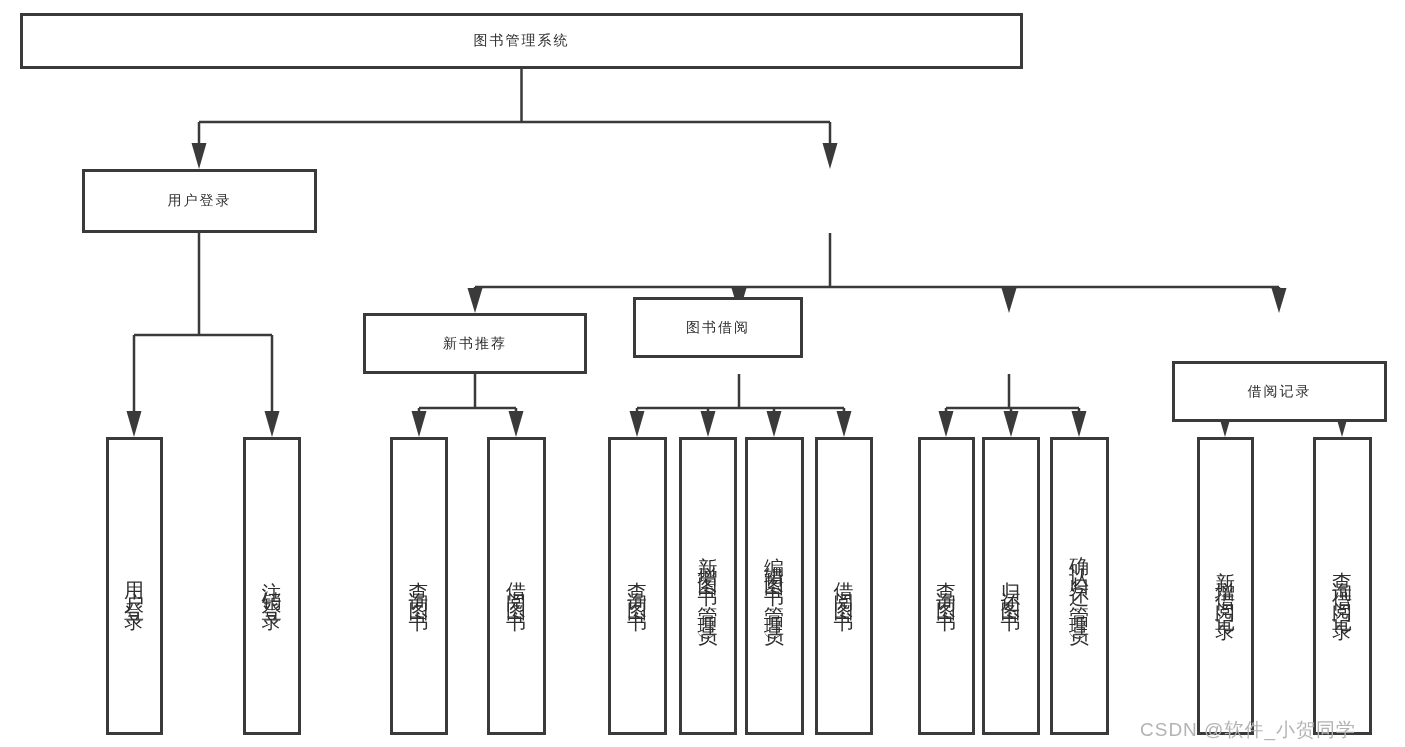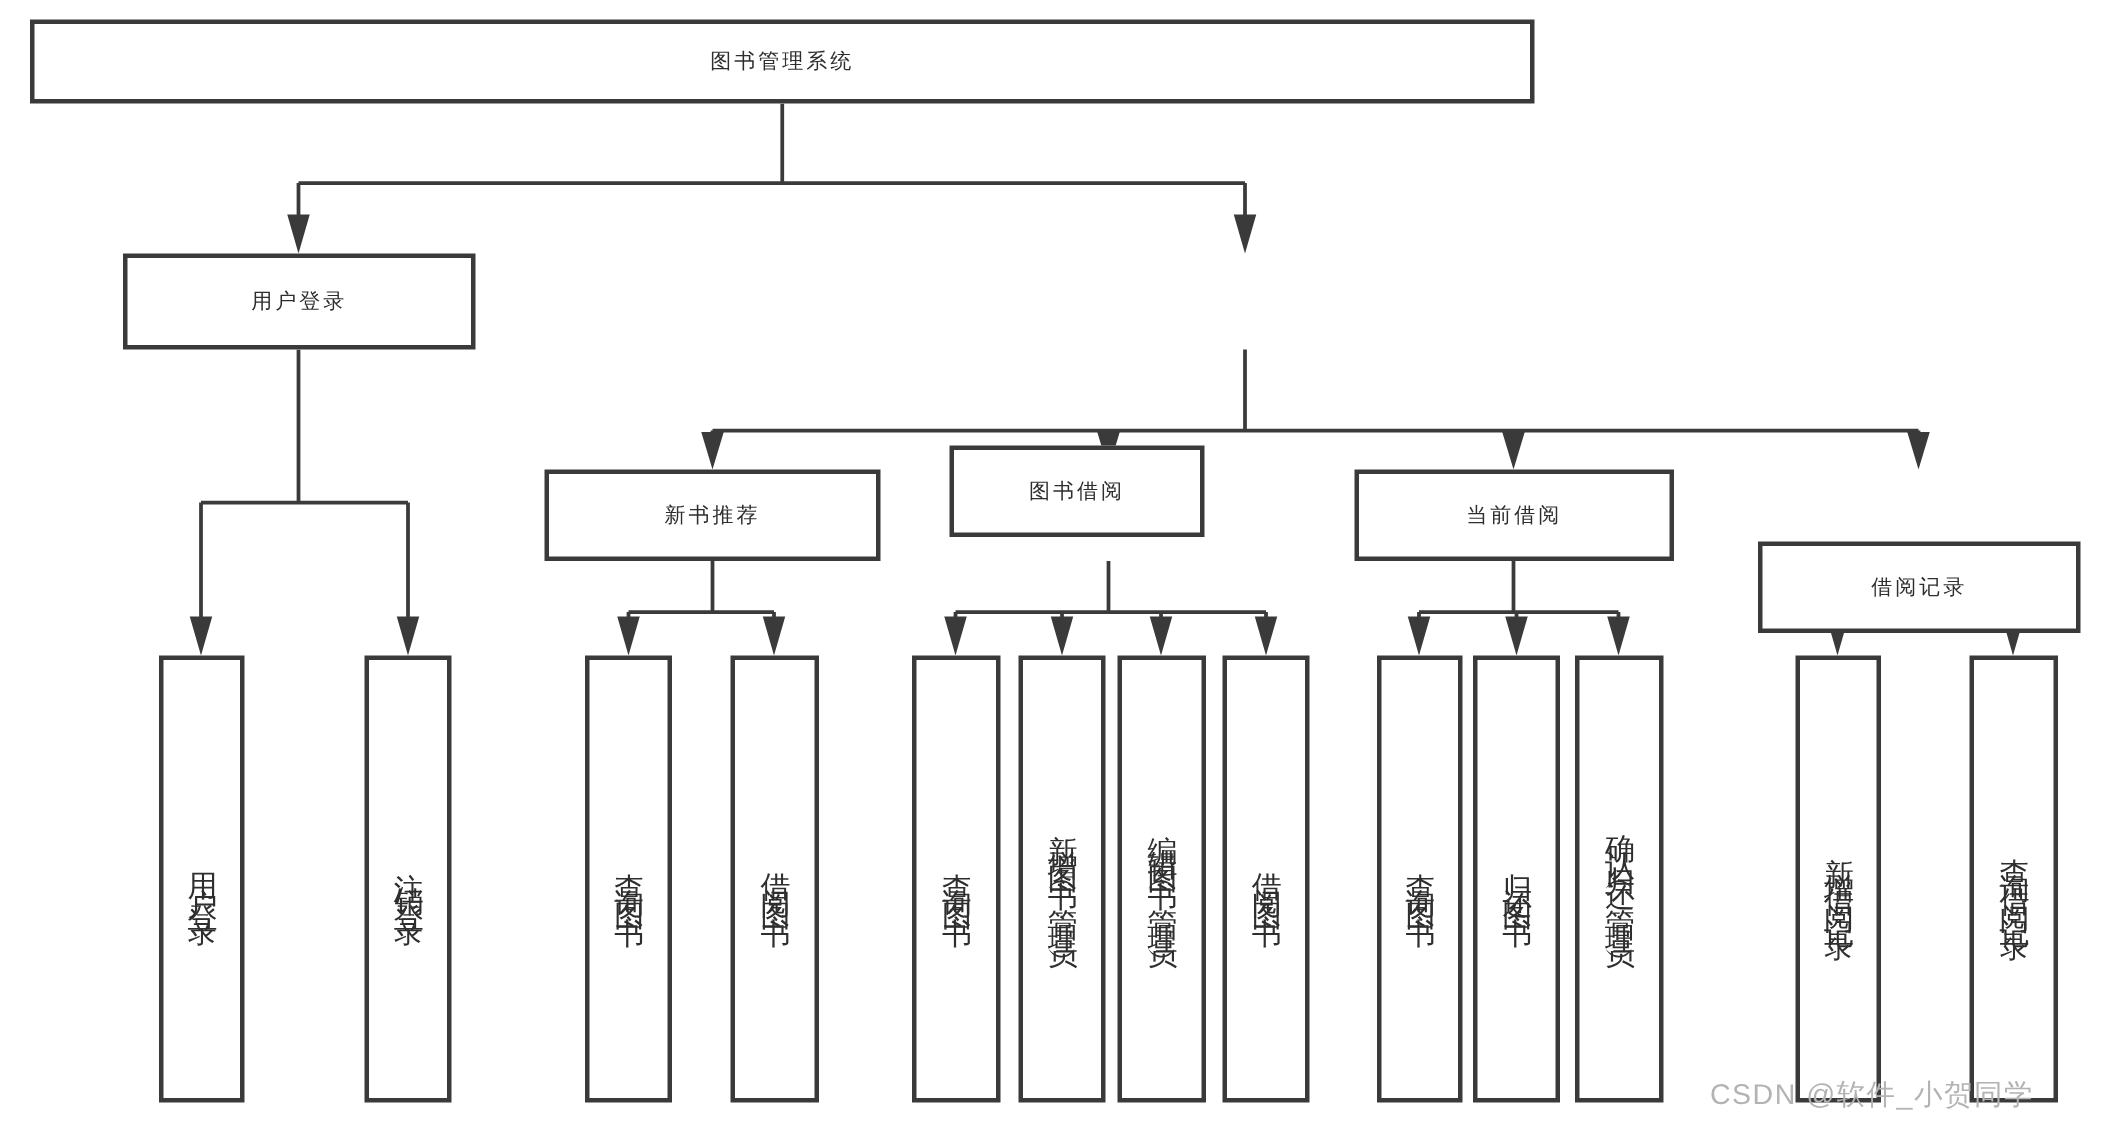--- a/index.html
+++ b/index.html
@@ -117,23 +117,20 @@
   <div class="box" style="left:82px; top:169px; width:235px; height:64px;">
     <span>用户登录</span>
   </div>
 
   <div class="box" style="left:363px; top:313px; width:224px; height:61px;">
     <span>新书推荐</span>
   </div>
   <div class="box" style="left:633px; top:297px; width:170px; height:61px;">
     <span>图书借阅</span>
   </div>
-  <div class="box" style="left:903px; top:313px; width:213px; height:61px;">
-    <span>当前借阅</span>
-  </div>
   <div class="box" style="left:1172px; top:313px; width:215px; height:61px;margin-top:48px;">
     <span>借阅记录</span>
   </div>
 
   <div class="vbox" style="left:106px; top:437px; width:57px; height:298px;">
     <span class="vtext">用户登录</span>
   </div>
   <div class="vbox" style="left:243px; top:437px; width:58px; height:298px;">
     <span class="vtext">注销登录</span>
   </div>

